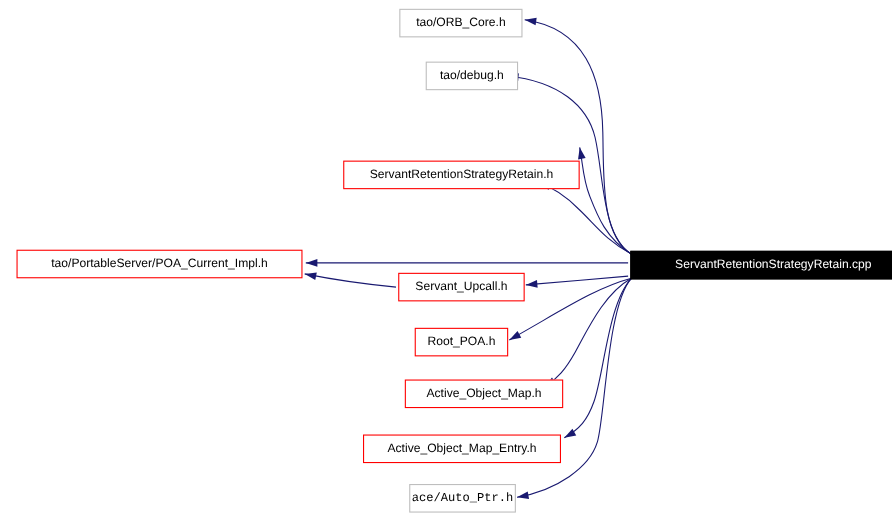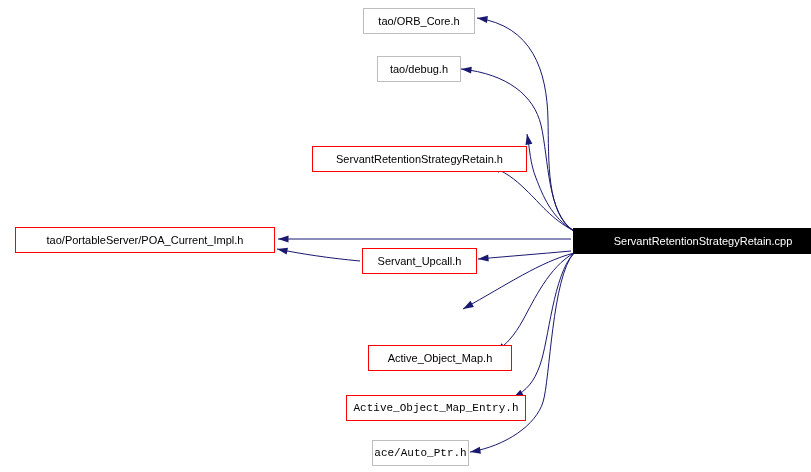--- a/index.html
+++ b/index.html
@@ -62,31 +62,32 @@
     <path class="edge" marker-end="url(#arrow)" d="M571,251 C538,254 512,256 478,259"></path>
     <path class="edge" marker-end="url(#arrow)" d="M360,261 C328,258 302,254 277,249"></path>
     <path class="edge" marker-end="url(#arrow)" d="M574,253 C540,262 508,284 463,309"></path>
     <path class="edge" marker-end="url(#arrow)" d="M574,253 C549,267 534,300 523,320 C514,336 507,344 495,352"></path>
     <path class="edge" marker-end="url(#arrow)" d="M574,253 C553,275 549,340 540,365 C534,382 527,390 513,398"></path>
     <path class="edge" marker-end="url(#arrow)" d="M574,253 C552,277 550,380 543,402 C536,425 506,446 470,452"></path>
   </svg>
 
   <div class="node external" style="left:363px;top:8px;width:106px;">tao/ORB_Core.h</div>
 
-  <div class="node external" style="left:377px;top:56px;width:78px;text-align:right;">tao/debug.h</div>
+  <div class="node external" style="left:387px;top:56px;width:78px;text-align:right;">tao/debug.h</div>
 
   <div class="node internal" style="left:312px;top:103px;width:209px;margin-top:43px;">ServantRetentionStrategyRetain.h</div>
 
 
   <div class="node internal" style="left:15px;top:227px;width:254px;">tao/PortableServer/POA_Current_Impl.h</div>
 
   <div class="node internal" style="left:362px;top:248px;width:109px;">Servant_Upcall.h</div>
 
+  <div class="node internal" style="left:377px;top:298px;width:79px;">Root_POA.h</div>
 
   <div class="node internal" style="left:348px;top:345px;width:138px;margin-left:20px;">Active_Object_Map.h</div>
 
-  <div class="node internal" style="left:346px;top:395px;width:174px;font-family:Liberation Mono, monospace;">Active_Object_Map_Entry.h</div>
+  <div class="node internal" style="left:330px;top:395px;width:174px;">Active_Object_Map_Entry.h</div>
 
   <div class="node external" style="left:372px;top:440px;width:91px;font-family:Liberation Mono, monospace;">ace/Auto_Ptr.h</div>
 
   <div class="node source" style="left:573px;top:228px;width:218px;">ServantRetentionStrategyRetain.cpp</div>
 
 </div>
 
 </body></html>

